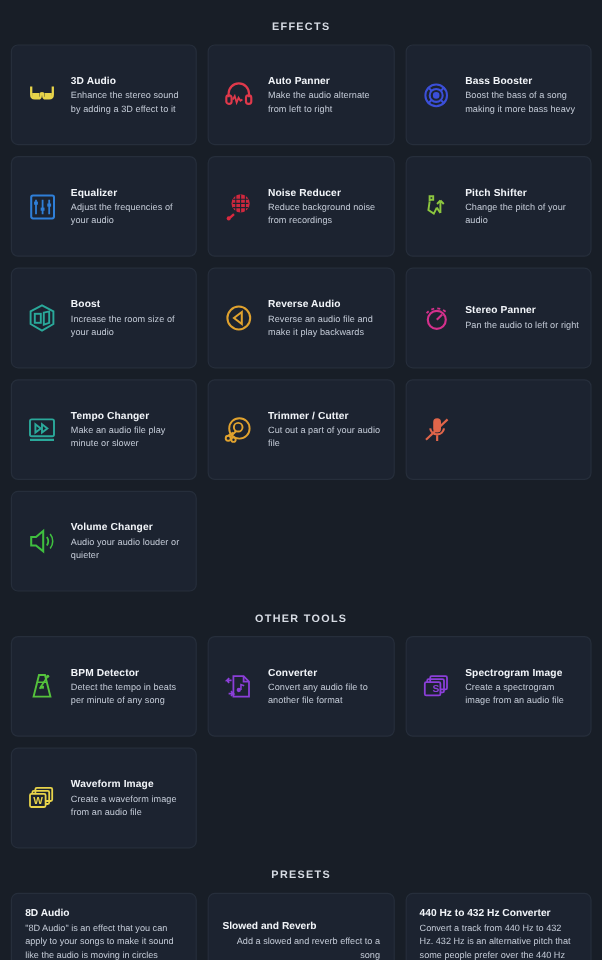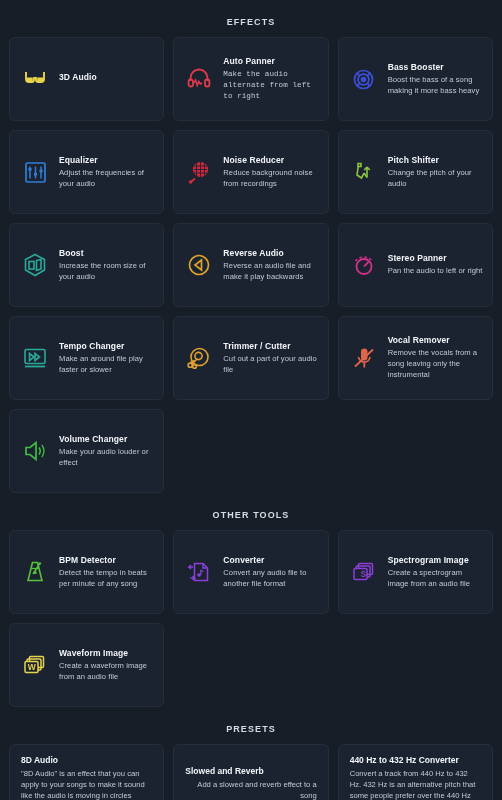--- a/index.html
+++ b/index.html
@@ -100,35 +100,36 @@
     <div class="card">
       <span class="card-icon">
         <svg width="26" height="26" viewBox="0 0 26 26" fill="none" stroke="#e8d44a" stroke-width="1.9">
           <path d="M4 6 L4 13 Q4 16 7 16 L10 16 Q12 16 12 13.5 L12 12 Q13 11.4 14 12 L14 13.5 Q14 16 16 16 L19 16 Q22 16 22 13 L22 6"></path>
           <rect x="4.8" y="11.5" width="6" height="4.2" fill="#e8d44a" stroke="none"></rect>
           <rect x="15.2" y="11.5" width="6" height="4.2" fill="#e8d44a" stroke="none"></rect>
         </svg>
       </span>
       <span class="card-text">
         <span class="card-title" style="display: block;">3D Audio</span>
+        <span class="card-desc" style="display: block;">Enhance the stereo sound by adding a 3D effect to it</span>
       </span>
     </div>
 
     <div class="card">
       <span class="card-icon">
         <svg width="26" height="26" viewBox="0 0 26 26" fill="none" stroke="#e0394b" stroke-width="1.8">
           <path d="M4.5 15 L4.5 12 A8.5 8.5 0 0 1 21.5 12 L21.5 15"></path>
           <rect x="2.6" y="13.5" width="4.4" height="7" rx="2"></rect>
           <rect x="19" y="13.5" width="4.4" height="7" rx="2"></rect>
           <path d="M8 17 L9.6 14 L11.2 19.5 L12.8 15.5 L14.4 18 L16 17" stroke-width="1.5"></path>
         </svg>
       </span>
       <span class="card-text">
         <span class="card-title" style="display: block;">Auto Panner</span>
-        <span class="card-desc" style="display: block; font-family: Liberation Mono, monospace;">Make the audio alternate from left to right</span>
+        <span class="card-desc" style="display: block;">Make the audio alternate from left to right</span>
       </span>
     </div>
 
     <div class="card">
       <span class="card-icon">
         <svg width="27" height="27" viewBox="0 0 27 27" fill="none" stroke="#3b4fd8" stroke-width="1.7">
           <circle cx="13.5" cy="13.5" r="9"></circle>
           <circle cx="13.5" cy="13.5" r="5.4"></circle>
           <circle cx="13.5" cy="13.5" r="1.9" fill="#3b4fd8"></circle>
           <path d="M6.6 6.6 L9.6 9.6 M20.4 6.6 L17.4 9.6 M6.6 20.4 L9.6 17.4 M20.4 20.4 L17.4 17.4"></path>
@@ -231,21 +232,21 @@
       <span class="card-icon">
         <svg width="26" height="26" viewBox="0 0 26 26" fill="none" stroke="#2aa99a" stroke-width="1.6">
           <rect x="3" y="4.5" width="20" height="14" rx="1.5"></rect>
           <path d="M7.5 8.5 L12 12 L7.5 15.5 Z"></path>
           <path d="M13 8.5 L17.5 12 L13 15.5 Z"></path>
           <path d="M3 21.5 H23" stroke-width="1.8"></path>
         </svg>
       </span>
       <span class="card-text">
         <span class="card-title" style="display: block;">Tempo Changer</span>
-        <span class="card-desc" style="display: block;">Make an around file play faster or slower</span>
+        <span class="card-desc" style="display: block;">Make an audio file play minute or slower</span>
       </span>
     </div>
 
     <div class="card">
       <span class="card-icon">
         <svg width="26" height="26" viewBox="0 0 26 26" fill="none" stroke="#e0a22e" stroke-width="1.6">
           <circle cx="13.5" cy="12" r="8.5"></circle>
           <circle cx="12.5" cy="11" r="3.6"></circle>
           <path d="M11 14 L5.5 19.5 M8.5 15.5 L4.5 17.5"></path>
           <circle cx="4.2" cy="20.2" r="2.1"></circle>
@@ -260,37 +261,33 @@
 
     <div class="card">
       <span class="card-icon">
         <svg width="26" height="26" viewBox="0 0 26 26" fill="none" stroke="#e0654a" stroke-width="1.7">
           <rect x="10" y="3.5" width="6.5" height="12" rx="3.2" fill="#e0654a" stroke="none"></rect>
           <path d="M7.5 12 A5.8 5.8 0 0 0 19 12" stroke-width="1.8"></path>
           <path d="M13.3 17.8 L13.3 22.5" stroke-width="1.8"></path>
           <path d="M4 21.5 L22 4.5" stroke-width="1.8"></path>
         </svg>
       </span>
-      <span class="card-text">
-        <span class="card-title" style="display: block;">Vocal Remover</span>
-        <span class="card-desc" style="display: block;">Remove the vocals from a song leaving only the instrumental</span>
-      </span>
     </div>
 
     <div class="card">
       <span class="card-icon">
         <svg width="26" height="26" viewBox="0 0 26 26" fill="none" stroke="#3fbf3f" stroke-width="1.7">
           <path d="M4 9.5 L8 9.5 L14 4.5 L14 21.5 L8 16.5 L4 16.5 Z"></path>
           <path d="M17 9.5 A6 6 0 0 1 17 16.5" stroke-width="1.5"></path>
           <path d="M19.8 7 A9.5 9.5 0 0 1 19.8 19" stroke-width="1.3"></path>
         </svg>
       </span>
       <span class="card-text">
         <span class="card-title" style="display: block;">Volume Changer</span>
-        <span class="card-desc" style="display: block;">Make your audio louder or effect</span>
+        <span class="card-desc" style="display: block;">Audio your audio louder or quieter</span>
       </span>
     </div>
 
   </div>
 
   <div class="section-header">OTHER TOOLS</div>
   <div class="grid">
 
     <div class="card">
       <span class="card-icon">

